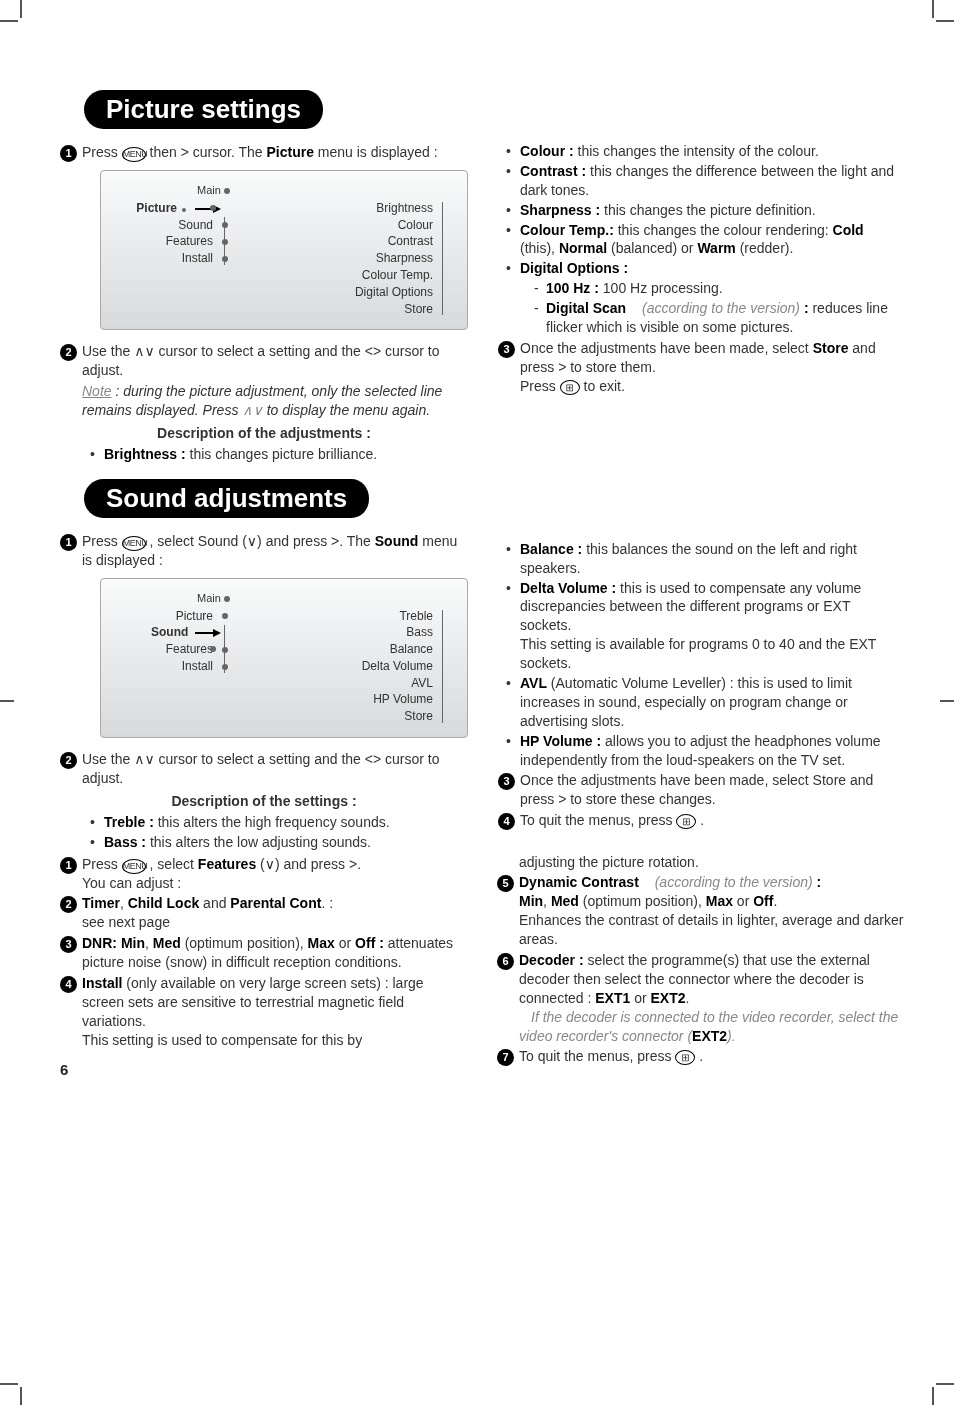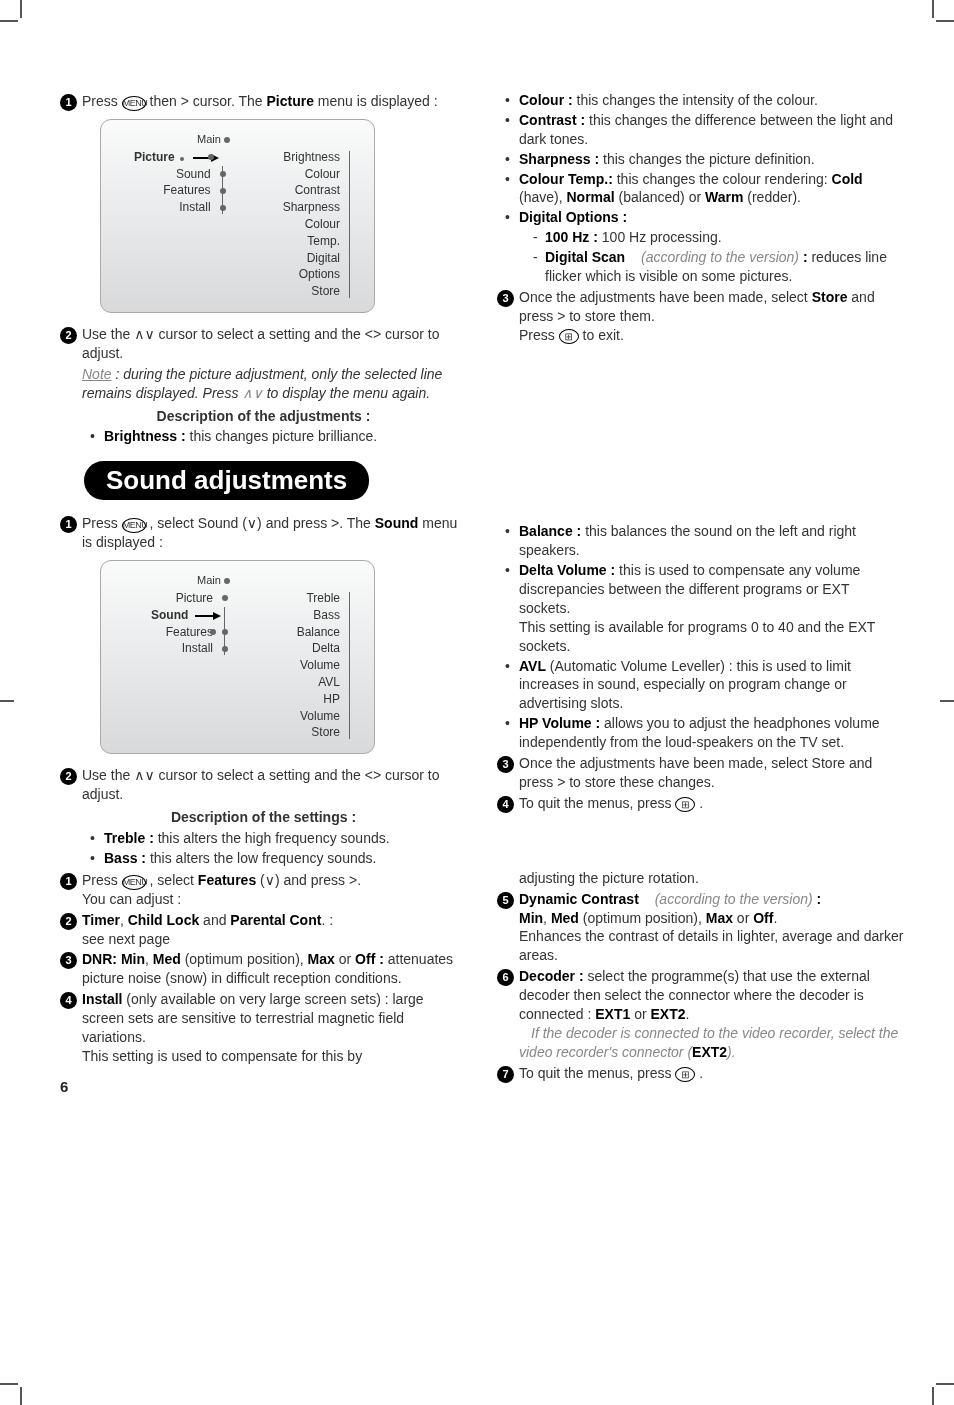--- a/index.html
+++ b/index.html
@@ -45,22 +45,22 @@
   .step .bullet { flex: 0 0 22px; }
   .bullet .circ {
     display: inline-block; width: 17px; height: 17px; border-radius: 50%;
     background: #000; color: #fff; text-align: center; line-height: 17px;
     font-size: 11px; font-weight: bold;
   }
   .step .body { flex: 1; }
   b { font-weight: bold; color: #000; }
   .screenshot {
     background: linear-gradient(#fafbfb, #d7d9db);
-    border: 1px solid #aaa; border-radius: 11px;
-    width: 275px; margin: 8px 0 12px 40px;
+    border: 1px solid #aaa; border-radius: 4px;
+    width: 368px; margin: 8px 0 12px 40px;
     padding: 12px 24px 12px 24px; font-size: 12px; color: #333;
     position: relative;
   }
   .ss-row { display: flex; align-items: flex-start; }
   .ss-left { width: 100px; text-align: right; padding-right: 10px; }
   .ss-left .item { line-height: 1.4; }
   .ss-left .sel { font-weight: bold; }
   .ss-right { flex: 1; text-align: right; padding-left: 60px; line-height: 1.4; }
   .tree-label { font-size: 11px; color: #333; text-align: right; margin-bottom: 2px; }
   .underline { text-decoration: underline; }
@@ -106,20 +106,23 @@
 <div class="crop h" style="left:0;bottom:20px"></div>
 <div class="crop v" style="left:20px;bottom:0"></div>
 <div class="crop h" style="right:0;bottom:20px"></div>
 <div class="crop v" style="right:20px;bottom:0"></div>
 
 <div class="crop h" style="left:0;top:700px;width:14px;height:2px"></div>
 <div class="crop h" style="right:0;top:700px;width:14px;height:2px"></div>
 
 <div class="page">
 
+  <div class="section-title-wrap">
+    <div class="section-title">Picture settings</div>
+  </div>
   <div class="cols">
     <div class="col">
       <div class="step">
         <div class="bullet"><span class="circ">1</span></div>
         <div class="body">
           <span>Press </span>
           <span class="menu-btn">MENU</span>
           <span> then </span>
           <span class="sym">&gt;</span>
           <span> cursor. The </span>
@@ -176,21 +179,21 @@
     </div>
 
     <div class="col">
       <ul class="menu-list">
         <li><b>Colour :</b><span> this changes the intensity of the colour.</span></li>
         <li><b>Contrast :</b><span> this changes the difference between the light and dark tones.</span></li>
         <li><b>Sharpness :</b><span> this changes the picture definition.</span></li>
         <li><b>Colour Temp.:</b>
           <span> this changes the colour rendering: </span>
           <b>Cold</b>
-          <span> (have), </span>
+          <span> (this), </span>
           <b>Normal</b>
           <span> (balanced) or </span>
           <b>Warm</b>
           <span> (redder).</span>
         </li>
         <li><b>Digital Options :</b>
           <ul class="sub-dash">
             <li><b>100 Hz :</b><span> 100 Hz processing.</span></li>
             <li><b>Digital Scan</b><span class="italic"> (according to the version) </span><b>:</b><span> reduces line flicker which is visible on some pictures.</span></li>
           </ul>
@@ -257,21 +260,21 @@
           <span>Use the </span>
           <span class="sym">∧∨</span>
           <span> cursor to select a setting and the </span>
           <span class="sym">&lt;&gt;</span>
           <span> cursor to adjust.</span>
         </div>
       </div>
       <div class="heading-sub">Description of the settings :</div>
       <ul class="menu-list" style="padding-left:22px">
         <li><b>Treble :</b><span> this alters the high frequency sounds.</span></li>
-        <li><b>Bass :</b><span> this alters the low frequency sounds.</span></li>
+        <li><b>Bass :</b><span> this alters the low adjusting sounds.</span></li>
       </ul>
     </div>
 
     <div class="col">
       <ul class="menu-list" style="margin-top:10px">
         <li><b>Balance :</b><span> this balances the sound on the left and right speakers.</span></li>
         <li><b>Delta Volume :</b><span> this is used to compensate any volume discrepancies between the different programs or EXT sockets.</span><br><span>This setting is available for programs 0 to 40 and the EXT sockets.</span></li>
         <li><b>AVL</b><span> (Automatic Volume Leveller) : </span><span>this is used to limit increases in sound, especially on program change or advertising slots.</span></li>
         <li><b>HP Volume :</b><span> allows you to adjust the headphones volume independently from the loud-speakers on the TV set.</span></li>
       </ul>

